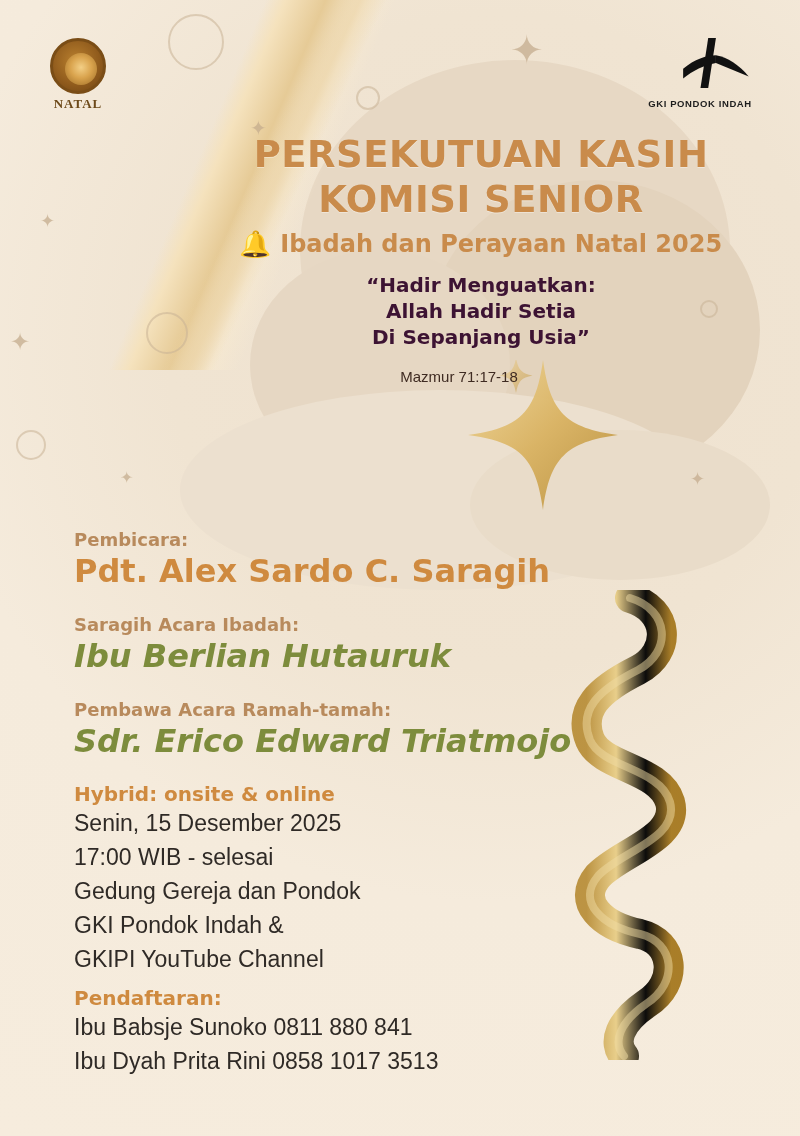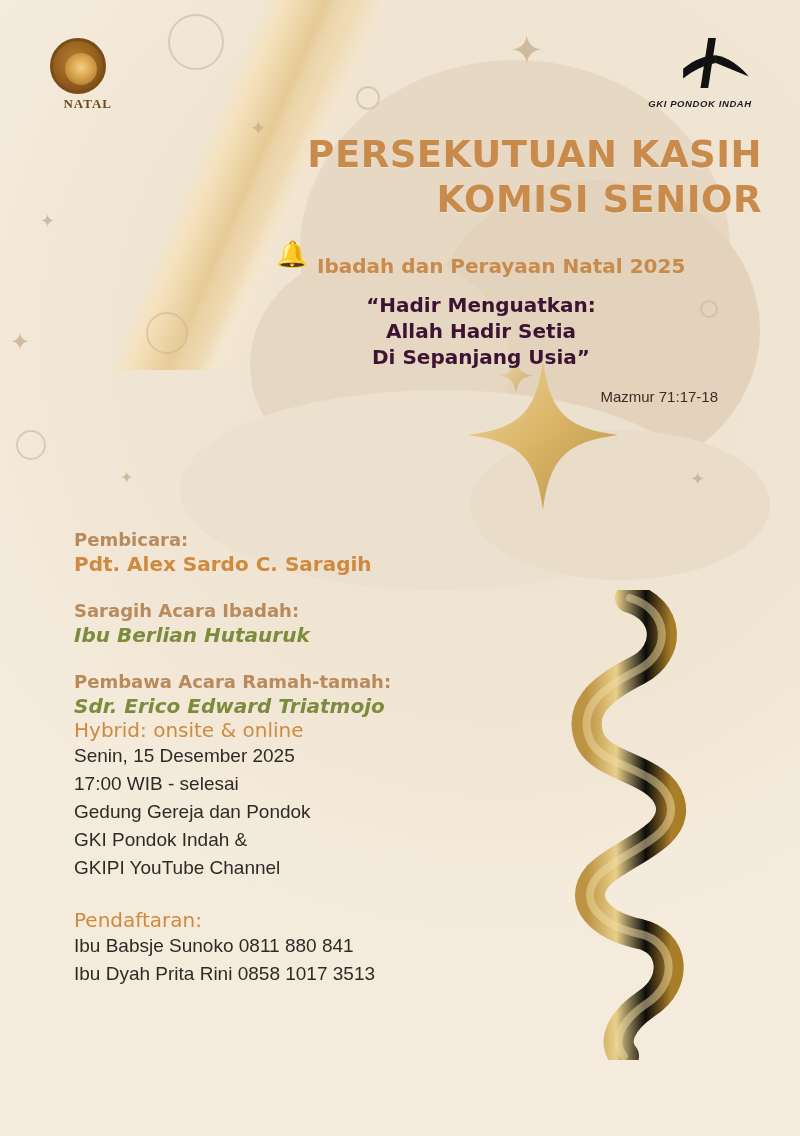--- a/index.html
+++ b/index.html
@@ -97,21 +97,21 @@
     height: 470px;
   }
 
   
   .natal-logo {
     position: absolute;
     left: 44px;
     top: 38px;
     width: 68px;
     height: 80px;
-    text-align: right;
+    text-align: center;
   }
   .natal-disc {
     width: 56px;
     height: 56px;
     margin: 0 auto;
     border-radius: 50%;
     background: radial-gradient(circle at 45% 40%, #b9802f 0%, #8f5a1c 60%, #6d4313 100%);
     border: 3px solid #7a4d16;
     box-sizing: border-box;
     position: relative;
@@ -144,67 +144,63 @@
   .gki-mark {
     height: 54px;
     position: relative;
   }
   .gki-label {
     margin-top: 4px;
     font-size: 9.5px;
     font-weight: bold;
     letter-spacing: 0.6px;
     color: #1d1d1d;
-    font-style: italic;
   }
 
   
   .head-wrap {
     position: absolute;
     left: 200px;
     top: 132px;
     width: 562px;
     text-align: center;
   }
   .title-1, .title-2 {
     font-family: "DejaVu Sans", sans-serif;
     font-weight: bold;
     font-size: 37px;
     letter-spacing: 0.5px;
     color: #c98b4b;
     line-height: 1.22;
     text-shadow: 0 1px 0 rgba(255,255,255,0.35);
-    text-align: right;
   }
   .subtitle-row {
     margin-top: 8px;
     display: flex;
     align-items: center;
     justify-content: center;
     gap: 8px;
   }
   .bell-icon { font-size: 26px; line-height: 1; }
   .subtitle {
     font-family: "DejaVu Sans", sans-serif;
     font-weight: bold;
-    font-size: 20px;
+    font-size: 24px;
     color: #c98b4b;
-    margin-top: 24px;
   }
   .theme {
     margin-top: 14px;
     font-family: "DejaVu Sans", sans-serif;
     font-weight: bold;
     font-size: 20px;
     line-height: 1.3;
     color: #3d1333;
   }
   .verse {
     margin-top: 18px;
-    text-align: right;
     padding-right: 44px;
     font-size: 15px;
     color: #3f2b22;
   }
 
   
   .details {
     position: absolute;
     left: 74px;
     top: 505px;
@@ -213,43 +209,44 @@
   .lbl {
     font-family: "DejaVu Sans", sans-serif;
     font-weight: bold;
     font-size: 18px;
     color: #b88a5c;
     margin-top: 24px;
   }
   .val {
     font-family: "DejaVu Sans", sans-serif;
     font-weight: bold;
+    font-size: 32px;
+    color: #cf8a3f;
+    margin-top: 2px;
+  }
+  .val.green { color: #7d8c3c; font-style: italic; }
+
+  .hybrid {
+    font-family: "DejaVu Sans", sans-serif;
+    font-weight: bold;
     font-size: 20px;
     color: #cf8a3f;
-    margin-top: 2px;
-  }
-  .val.green { color: #7d8c3c; font-style: italic; }
-
-  .hybrid {
-    font-family: "DejaVu Sans", sans-serif;
-    font-weight: normal;
+    margin-top: 22px;
+  }
+  .plain {
+    font-size: 23px;
+    color: #2f2a26;
+    line-height: 1.48;
+  }
+  .reg-label {
+    font-family: "DejaVu Sans", sans-serif;
+    font-weight: bold;
     font-size: 20px;
     color: #cf8a3f;
-  }
-  .plain {
-    font-size: 19px;
-    color: #2f2a26;
-    line-height: 1.48;
-  }
-  .reg-label {
-    font-family: "DejaVu Sans", sans-serif;
-    font-weight: normal;
-    font-size: 20px;
-    color: #cf8a3f;
-    margin-top: 25px;
+    margin-top: 10px;
   }
 </style>
 </head>
 <body>
 
 <div class="poster">
 
   <div class="blob b1"></div>
   <div class="blob b2"></div>
   <div class="blob b3"></div>

